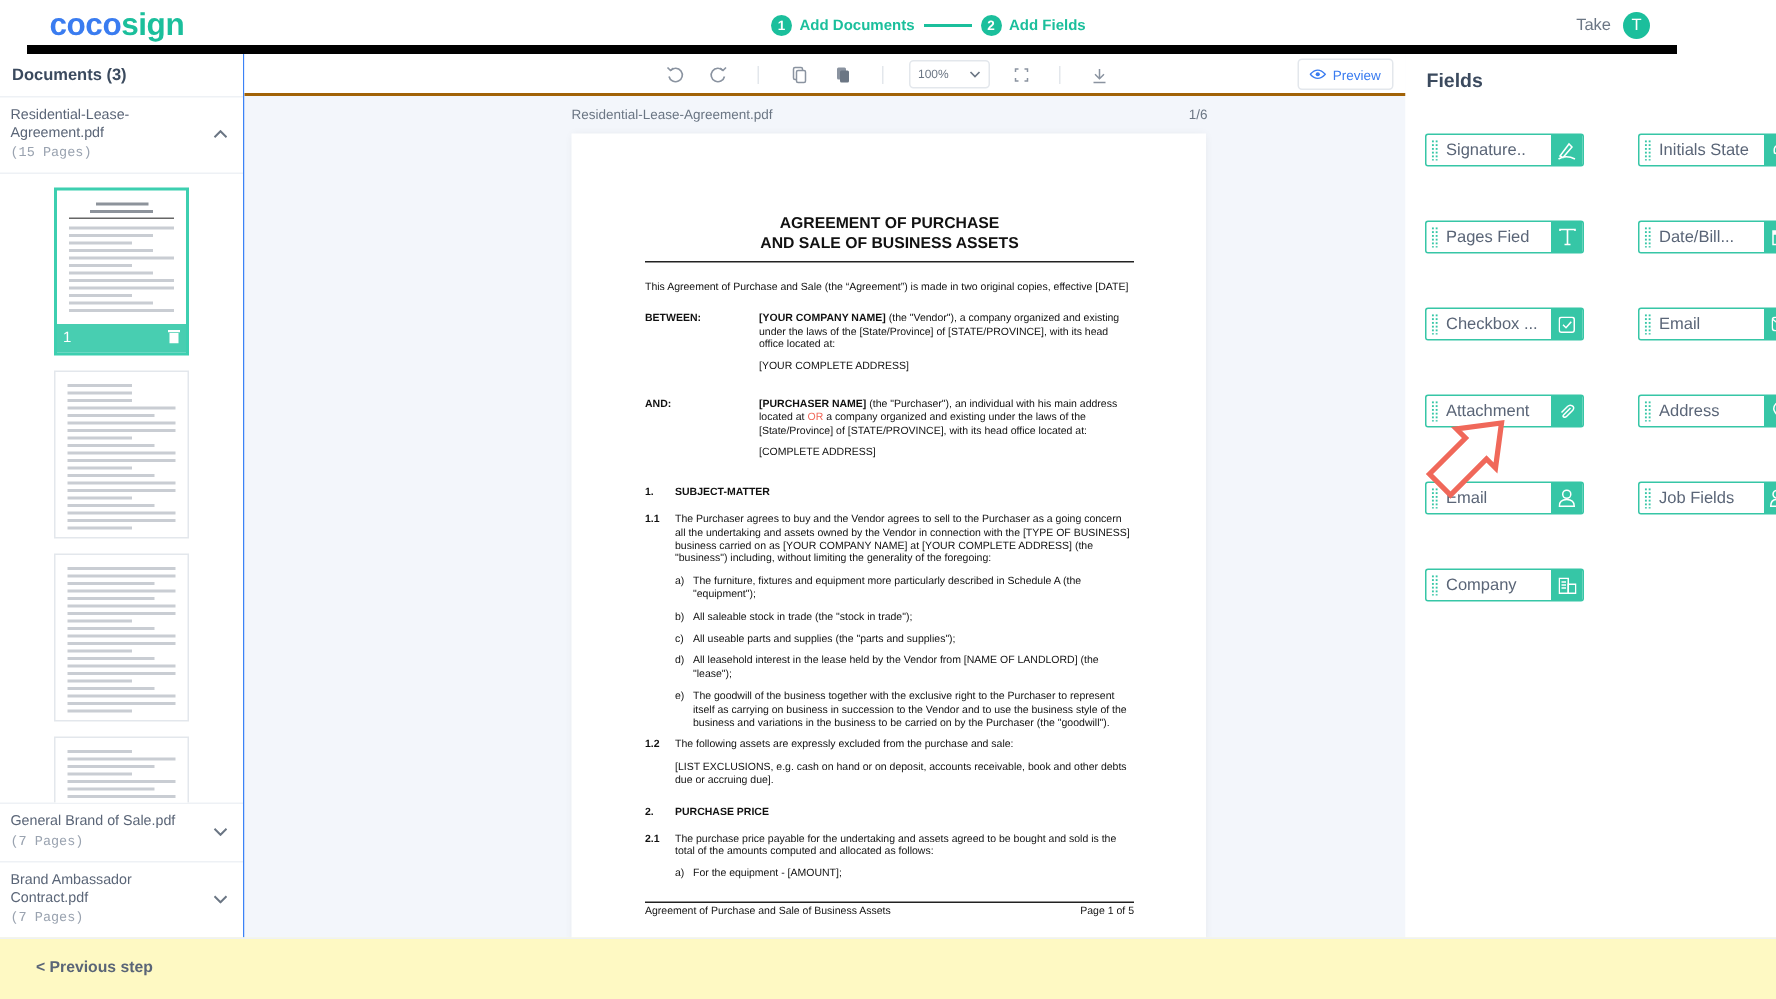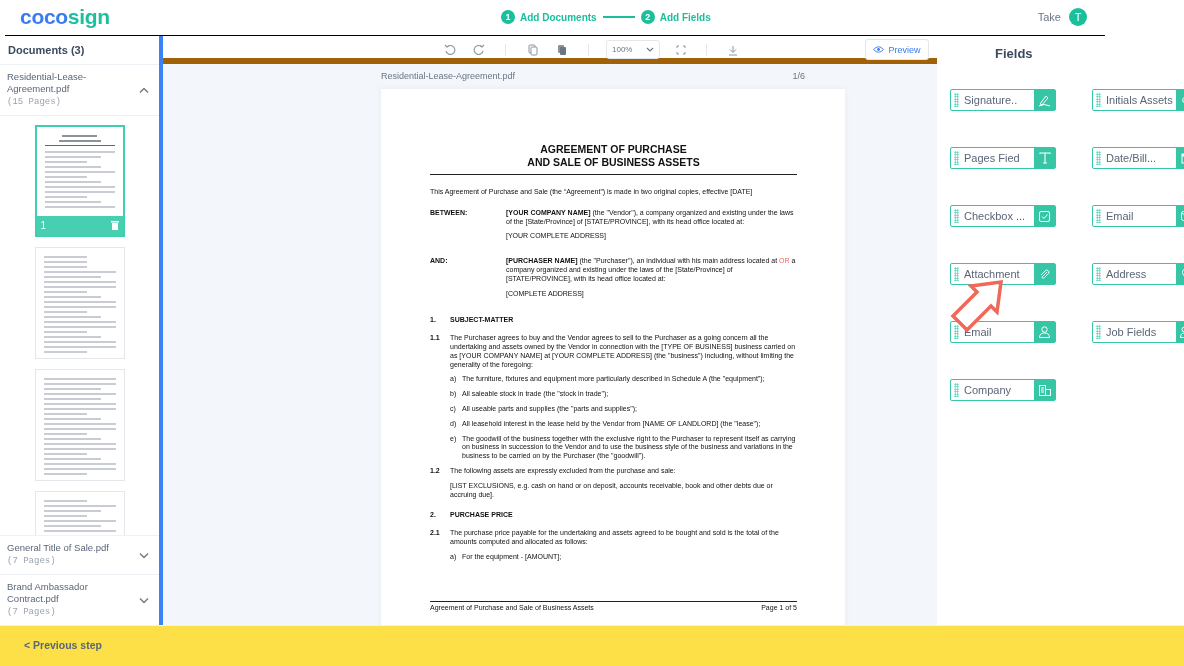--- a/index.html
+++ b/index.html
@@ -1,80 +1,80 @@
 <!DOCTYPE html>
 <html><head>
 <meta charset="utf-8">
 <style>
   * { box-sizing: border-box; margin: 0; padding: 0; }
   html, body { width: 1184px; height: 666px; overflow: hidden; background: #ffffff; font-family: "Liberation Sans", "DejaVu Sans", sans-serif; color: #3b4a5e; }
   .app { position: relative; width: 1184px; height: 666px; background: #fff; }
 
   
-  .topbar { position: absolute; left: 5px; top: 0; width: 1100px; height: 36px; border-bottom: 1px solid #000000; background: #fff; }
+  .topbar { position: absolute; left: 18px; top: 0; width: 1100px; height: 36px; border-bottom: 6px solid #000000; background: #fff; }
   .logo { position: absolute; left: 15px; top: 5px; font-size: 21px; font-weight: 700; letter-spacing: -0.3px; }
   .logo .p1 { color: #3a7cf0; }
   .logo .p2 { color: #1bbf9c; }
   .steps { position: absolute; left: 496px; top: 10px; display: flex; align-items: center; }
   .step { display: flex; align-items: center; color: #1bbf9c; font-size: 10px; font-weight: 700; }
   .step-num { width: 14px; height: 14px; border-radius: 50%; background: #1bbf9c; color: #fff; font-size: 9px; display: flex; align-items: center; justify-content: center; margin-right: 5px; }
   .step-line { width: 32px; height: 2px; background: #1bbf9c; margin: 0 6px; }
   .user { position: absolute; right: 18px; top: 8px; display: flex; align-items: center; font-size: 11px; color: #6b7684; }
   .avatar { width: 18px; height: 18px; border-radius: 50%; background: #1bbf9c; color: #fff; display: flex; align-items: center; justify-content: center; font-size: 11px; margin-left: 8px; }
 
   
-  .sidebar { position: absolute; left: 0; top: 36px; width: 163px; height: 589px; border-right: 4px solid #3b82f6; background: #fff; }
+  .sidebar { position: absolute; left: 0; top: 36px; width: 163px; height: 589px; border-right: 1px solid #3b82f6; background: #fff; }
   .sidebar-title { height: 29px; padding: 8px 8px; font-size: 11px; font-weight: 700; color: #3b4a5e; border-bottom: 1px solid #eef1f5; }
   .doc-item { position: relative; padding: 6px 7px; border-bottom: 1px solid #eef1f5; }
   .doc-name { font-size: 9.5px; color: #5a6577; line-height: 12px; width: 110px; }
   .doc-pages { font-size: 9px; color: #9aa3b0; line-height: 14px; font-family: Liberation Mono, monospace; }
   .doc-chevron { position: absolute; right: 10px; top: 50%; transform: translateY(-50%); font-size: 10px; color: #6b7684; }
   .thumbs { height: 420px; overflow: hidden; border-bottom: 1px solid #eef1f5; padding-top: 9px; }
   .thumb { width: 90px; height: 112px; margin: 0 auto 10px auto; border: 1px solid #e3e7ec; background: #fff; position: relative; padding: 8px 8px; }
   .thumb.active { border: 2px solid #3dcfb0; }
   .thumb .tl { height: 2px; background: #c9cdd3; margin-bottom: 3px; }
   .thumb .tl.s { width: 60%; }
   .thumb .tl.m { width: 80%; }
   .thumb .tl.c { margin-left: auto; margin-right: auto; width: 50%; background: #8d939b; }
   .thumb-overlay { position: absolute; left: 0; right: 0; bottom: 0; height: 19px; background: rgba(40,197,163,0.85); display: flex; justify-content: space-between; align-items: center; padding: 0 4px; color: #fff; font-size: 10px; }
 
   
   .center { position: absolute; left: 163px; top: 36px; width: 774px; height: 589px; background: #f3f6fb; }
-  .toolbar { height: 28px; background: #fff; border-bottom: 6px solid #a16207; position: relative; }
+  .toolbar { height: 28px; background: #fff; border-bottom: 2px solid #a16207; position: relative; }
   .tb-icon { position: absolute; top: 6px; width: 16px; height: 16px; display: flex; align-items: center; justify-content: center; color: #8a93a0; font-size: 12px; }
   .tb-sep { position: absolute; top: 8px; width: 1px; height: 12px; background: #e3e7ec; }
   .zoom-select { position: absolute; left: 443px; top: 4px; width: 54px; height: 19px; border: 1px solid #e3e7ec; border-radius: 3px; font-size: 8px; color: #6b7684; display: flex; align-items: center; justify-content: space-between; padding: 0 5px; }
   .preview-btn { position: absolute; left: 702px; top: 3px; width: 64px; height: 21px; border: 1px solid #e3e7ec; border-radius: 3px; color: #3a7cf0; font-size: 9px; display: flex; align-items: center; justify-content: center; background: #fff; }
   .preview-btn svg { margin-right: 4px; }
   .doc-header { position: absolute; left: 218px; top: 35px; width: 424px; display: flex; justify-content: space-between; font-size: 9px; color: #6b7684; }
-  .page { position: absolute; left: 218px; top: 53px; width: 464px; height: 540px; background: #fff; box-shadow: 0 0 6px rgba(0,0,0,0.06); font-family: "Liberation Sans", sans-serif; color: #111; padding: 54px 48px 0 49px; font-size: 7px; line-height: 8.8px; }
+  .page { position: absolute; left: 218px; top: 53px; width: 423px; height: 540px; background: #fff; box-shadow: 0 0 6px rgba(0,0,0,0.06); font-family: "Liberation Sans", sans-serif; color: #111; padding: 54px 48px 0 49px; font-size: 7px; line-height: 8.8px; }
   .page h1 { font-size: 10.5px; font-weight: 700; text-align: center; line-height: 13px; }
   .page .rule { border-top: 1px solid #222; margin: 5px 0 13px 0; }
   .page p { margin-bottom: 6px; }
   .row { display: flex; margin-bottom: 6px; }
   .lab { width: 76px; font-weight: 700; flex-shrink: 0; }
   .num { width: 20px; font-weight: 700; flex-shrink: 0; }
   .sub { display: flex; margin-left: 20px; margin-bottom: 6px; }
   .sub .l { width: 12px; flex-shrink: 0; }
   .bold { font-weight: 700; }
   .red { color: #f0685a; }
   .page-footer { position: absolute; left: 49px; right: 48px; top: 512px; border-top: 1px solid #222; padding-top: 2px; display: flex; justify-content: space-between; font-size: 7px; }
 
   
   .right { position: absolute; left: 937px; top: 36px; width: 247px; height: 589px; background: #fff; }
-  .right-title { position: absolute; left: 14px; top: 10px; font-size: 13px; font-weight: 700; color: #3b4a5e; margin-left: 44px; }
+  .right-title { position: absolute; left: 14px; top: 10px; font-size: 13px; font-weight: 700; color: #3b4a5e; }
   .fields { position: absolute; left: 13px; top: 53px; display: grid; grid-template-columns: 106px 106px; column-gap: 7px; row-gap: 8px; gap: 36px; }
   .field { position: relative; height: 22px; border: 1.5px solid #36c6a6; border-radius: 2px; background: #fff; display: flex; align-items: center; }
   .field .grip { width: 5px; height: 14px; margin-left: 3px; margin-right: 5px; background-image: radial-gradient(#36c6a6 0.8px, transparent 0.9px); background-size: 2.5px 2.5px; }
   .field .flabel { font-size: 11px; color: #5a6577; flex: 1; white-space: nowrap; overflow: hidden; }
   .field .ficon { width: 21px; height: 100%; background: #36c6a6; display: flex; align-items: center; justify-content: center; }
   .arrow { position: absolute; left: 12px; top: 240px; }
 
   
-  .bottombar { position: absolute; left: 0; top: 625px; width: 1184px; height: 41px; border-top: 1px solid #eef1f5; background: #fde047; }
+  .bottombar { position: absolute; left: 0; top: 625px; width: 1184px; height: 41px; border-top: 1px solid #eef1f5; background: #fef9c3; }
   .prev-btn { position: absolute; left: 24px; top: 13px; font-size: 10.5px; font-weight: 700; color: #5a6577; }
   .complete-btn { position: absolute; left: 1023px; top: 3px; width: 148px; height: 34px; border-radius: 17px; background: #f77264; color: #fff; font-size: 11.5px; display: flex; align-items: center; justify-content: center; }
 </style>
 </head>
 <body>
 
 <div class="app">
 
   <div class="topbar">
     <div class="logo">
@@ -187,21 +187,21 @@
           <div class="tl m"></div>
           <div class="tl s"></div>
         <div class="tl"></div>
           <div class="tl m"></div>
           <div class="tl"></div>
           <div class="tl s"></div>
       </div>
     </div>
 
     <div class="doc-item">
-      <div class="doc-name">General Title of Sale.pdf</div>
+      <div class="doc-name">General Brand of Sale.pdf</div>
       <div class="doc-pages">(7 Pages)</div>
       <span class="doc-chevron">
         <svg width="10" height="6" viewBox="0 0 10 6">
             <path d="M1 1 L5 5 L9 1" fill="none" stroke="#6b7684" stroke-width="1.3"></path>
           </svg>
       </span>
     </div>
     <div class="doc-item">
       <div class="doc-name">Brand Ambassador Contract.pdf</div>
       <div class="doc-pages">(7 Pages)</div>
@@ -360,21 +360,21 @@
         <span class="grip"></span>
         <span class="flabel">Signature..</span>
         <span class="ficon">
           <svg width="13" height="13" viewBox="0 0 13 13">
               <path d="M2 10 L8 2 L10 4 L4 11 Z M1 12 Q6 9 12 12" fill="none" stroke="#fff" stroke-width="1"></path>
             </svg>
         </span>
       </div>
       <div class="field">
         <span class="grip"></span>
-        <span class="flabel">Initials Assets</span>
+        <span class="flabel">Initials State</span>
         <span class="ficon">
           <svg width="12" height="10" viewBox="0 0 12 10">
               <path d="M5 2 Q1 2 2 7 Q4 8 6 5 M7 7 L10 2 L11 3 L8 8" fill="none" stroke="#fff" stroke-width="1"></path>
             </svg>
         </span>
       </div>
       <div class="field">
         <span class="grip"></span>
         <span class="flabel">Pages Fied</span>
         <span class="ficon">

